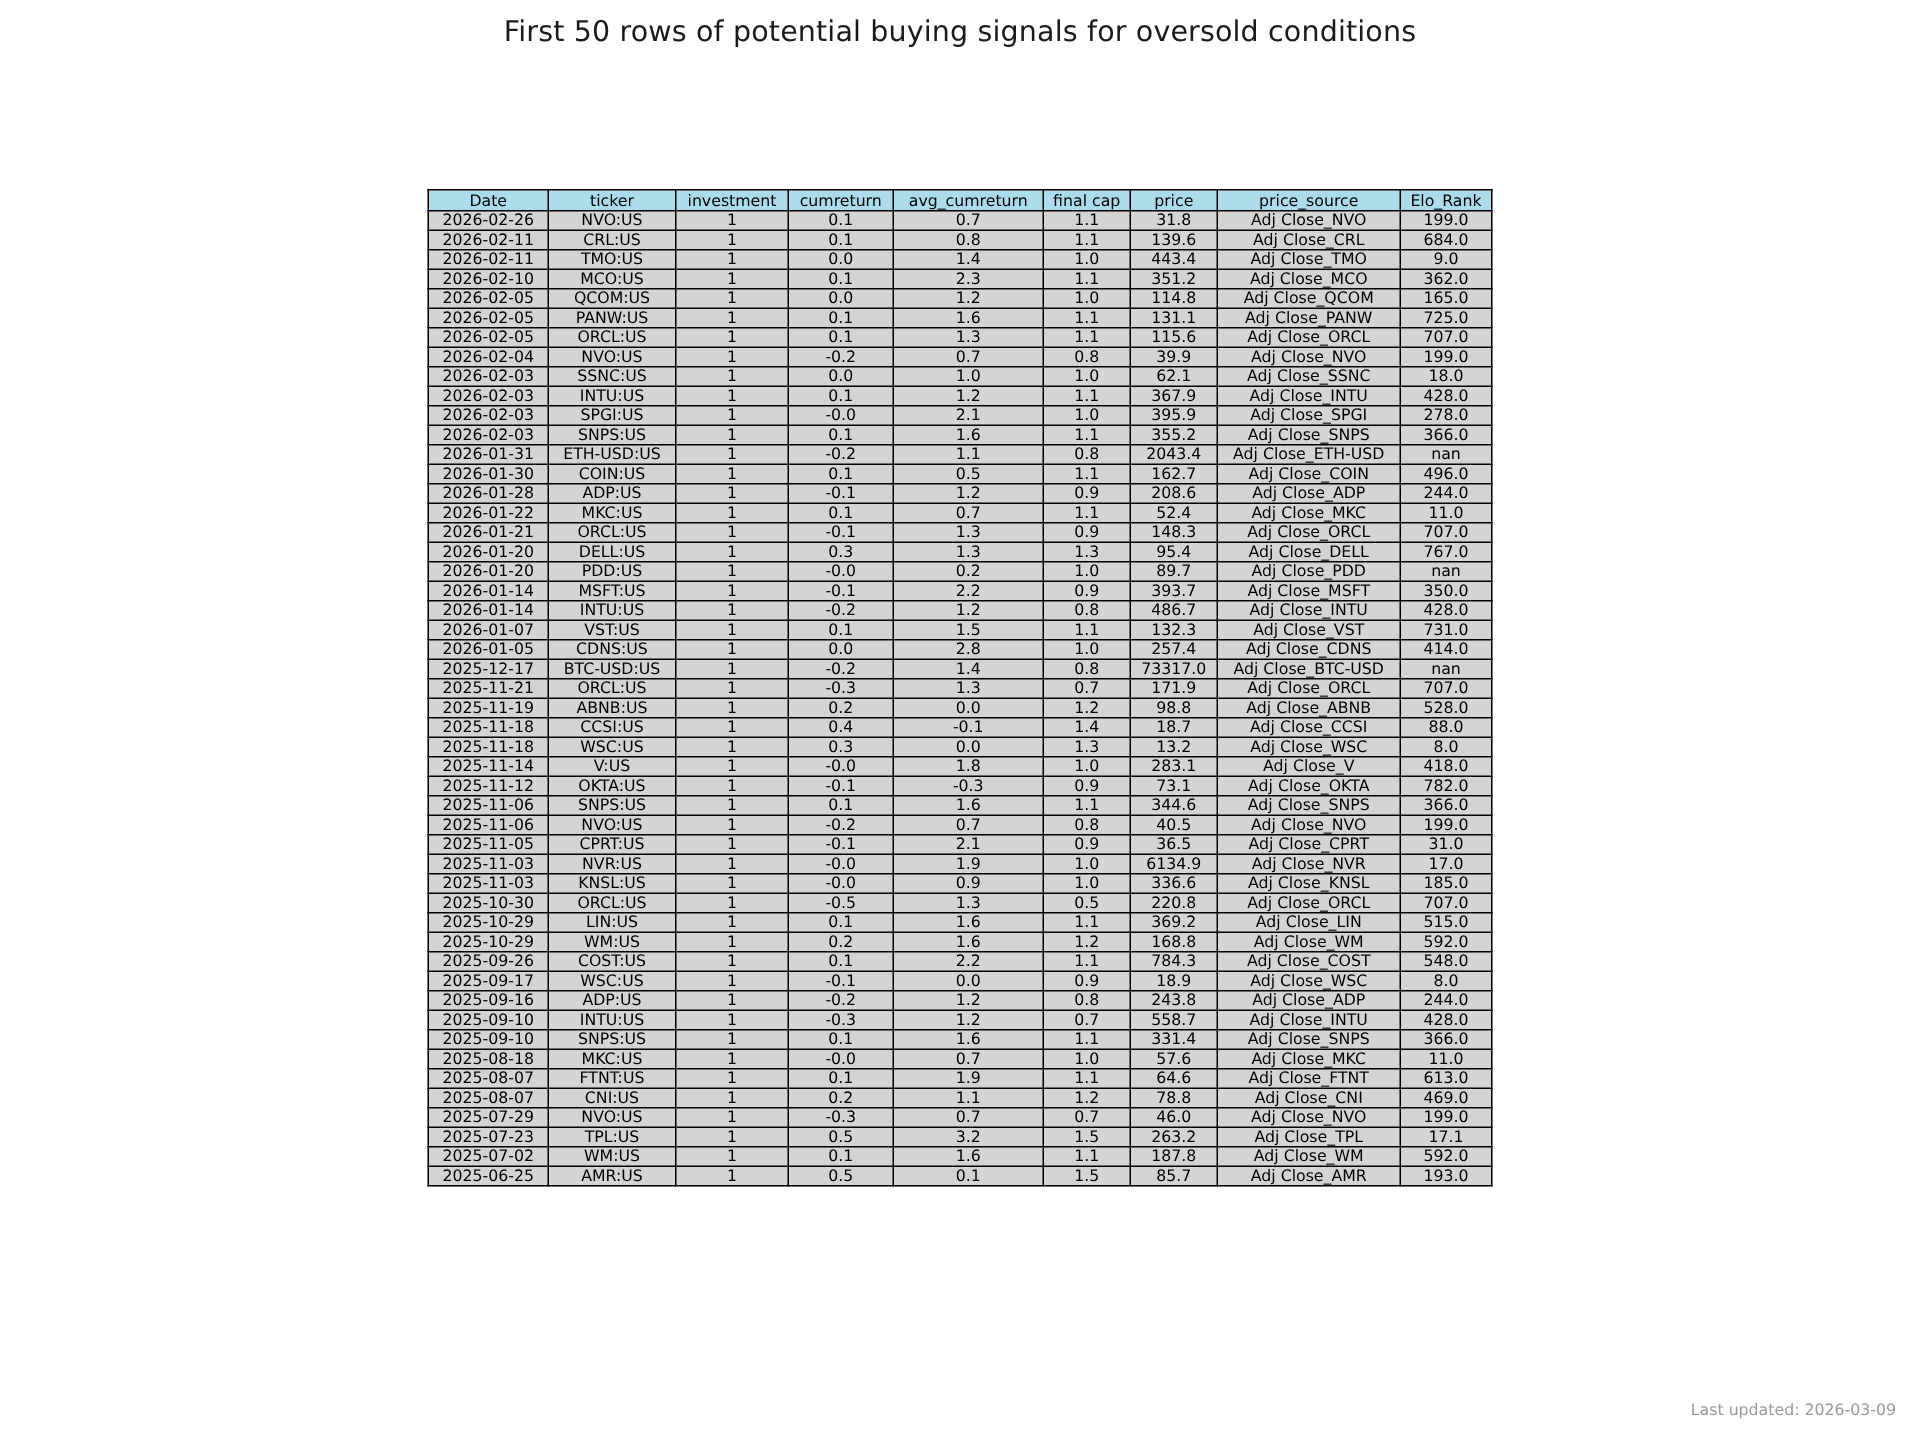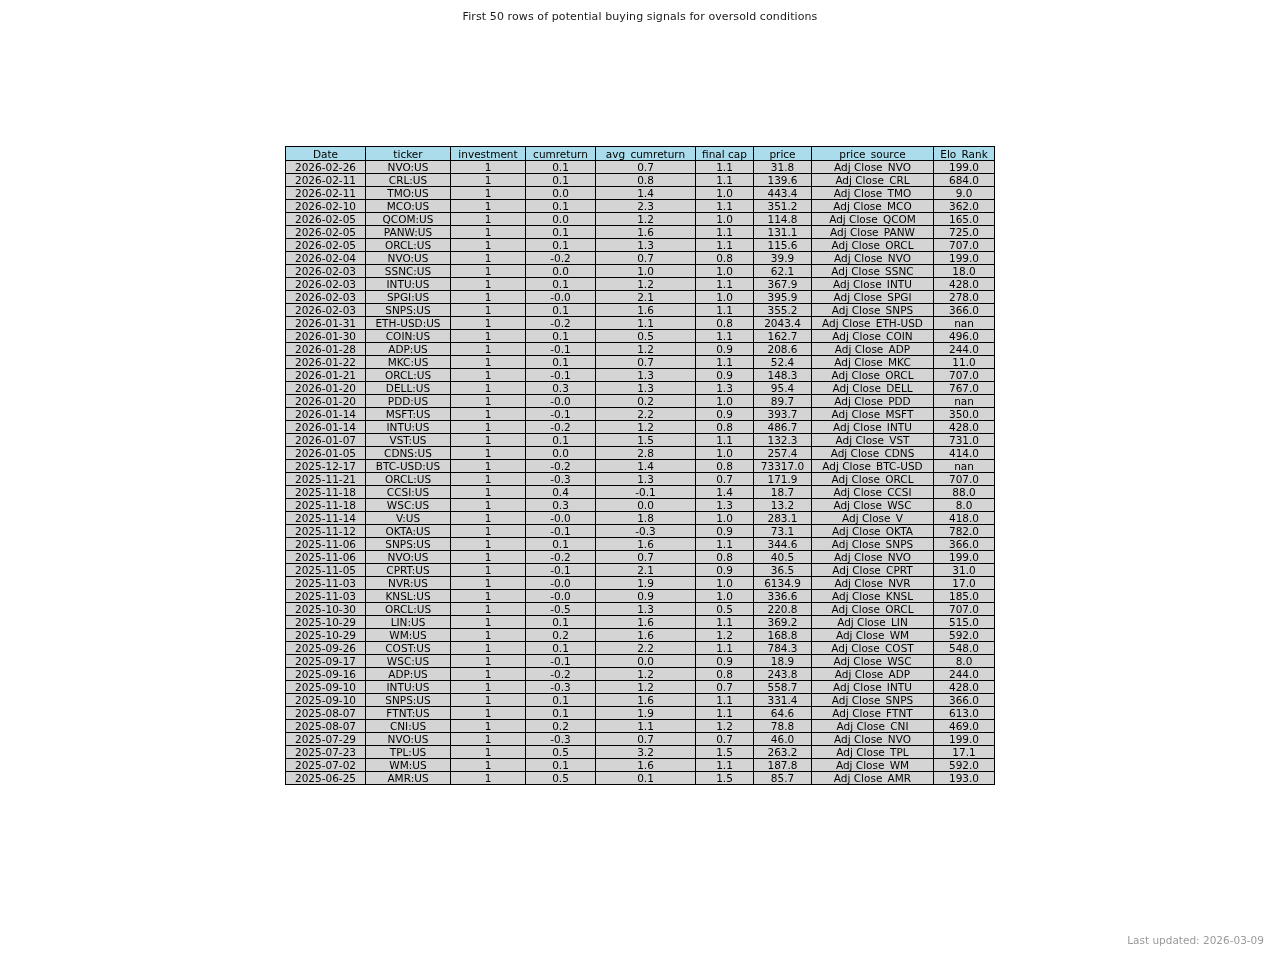--- a/index.html
+++ b/index.html
@@ -18,32 +18,31 @@
     height: 960px;
     background: #ffffff;
   }
 
   #page-title {
     position: absolute;
     top: 10px;
     left: 0;
     width: 1280px;
     text-align: center;
-    font-size: 11px;
+    font-size: 19px;
     color: #1a1a1a;
     letter-spacing: 0.1px;
     white-space: nowrap;
   }
 
   #table-wrap {
     position: absolute;
     left: 285px;
     top: 126px;
     width: 709px;
-    margin-top: 20px;
   }
 
   table.signals {
     border-collapse: collapse;
     table-layout: fixed;
     width: 709px;
     border: 1px solid #000000;
     background: #d4d4d4;
   }
 
@@ -395,20 +394,31 @@
             <td>ORCL:US</td>
             <td>1</td>
             <td>-0.3</td>
             <td>1.3</td>
             <td>0.7</td>
             <td>171.9</td>
             <td>Adj Close_ORCL</td>
             <td>707.0</td>
           </tr>
           <tr>
+            <td>2025-11-19</td>
+            <td>ABNB:US</td>
+            <td>1</td>
+            <td>0.2</td>
+            <td>0.0</td>
+            <td>1.2</td>
+            <td>98.8</td>
+            <td>Adj Close_ABNB</td>
+            <td>528.0</td>
+          </tr>
+          <tr>
             <td>2025-11-18</td>
             <td>CCSI:US</td>
             <td>1</td>
             <td>0.4</td>
             <td>-0.1</td>
             <td>1.4</td>
             <td>18.7</td>
             <td>Adj Close_CCSI</td>
             <td>88.0</td>
           </tr>
@@ -582,20 +592,31 @@
             <td>SNPS:US</td>
             <td>1</td>
             <td>0.1</td>
             <td>1.6</td>
             <td>1.1</td>
             <td>331.4</td>
             <td>Adj Close_SNPS</td>
             <td>366.0</td>
           </tr>
           <tr>
+            <td>2025-08-18</td>
+            <td>MKC:US</td>
+            <td>1</td>
+            <td>-0.0</td>
+            <td>0.7</td>
+            <td>1.0</td>
+            <td>57.6</td>
+            <td>Adj Close_MKC</td>
+            <td>11.0</td>
+          </tr>
+          <tr>
             <td>2025-08-07</td>
             <td>FTNT:US</td>
             <td>1</td>
             <td>0.1</td>
             <td>1.9</td>
             <td>1.1</td>
             <td>64.6</td>
             <td>Adj Close_FTNT</td>
             <td>613.0</td>
           </tr>

